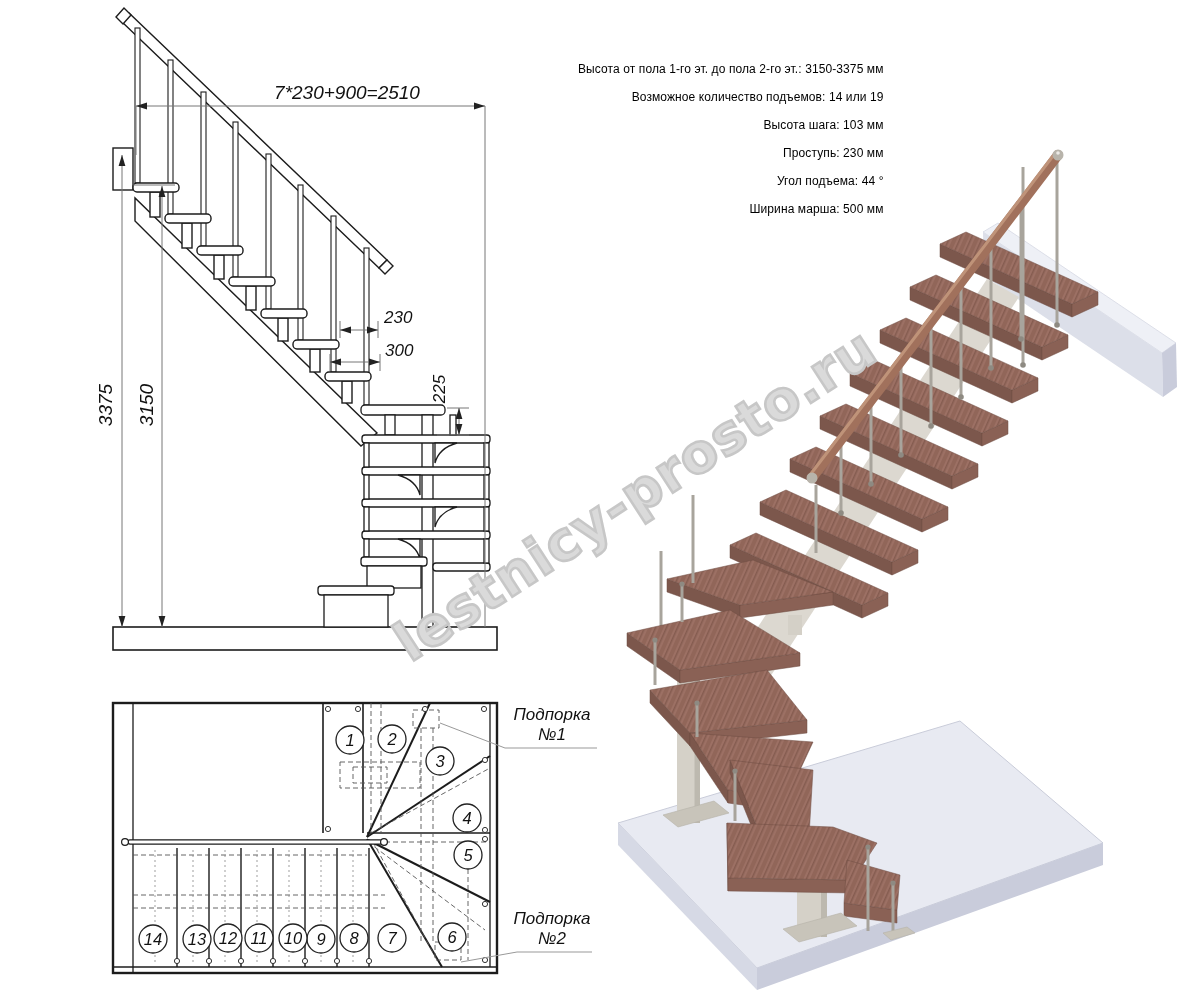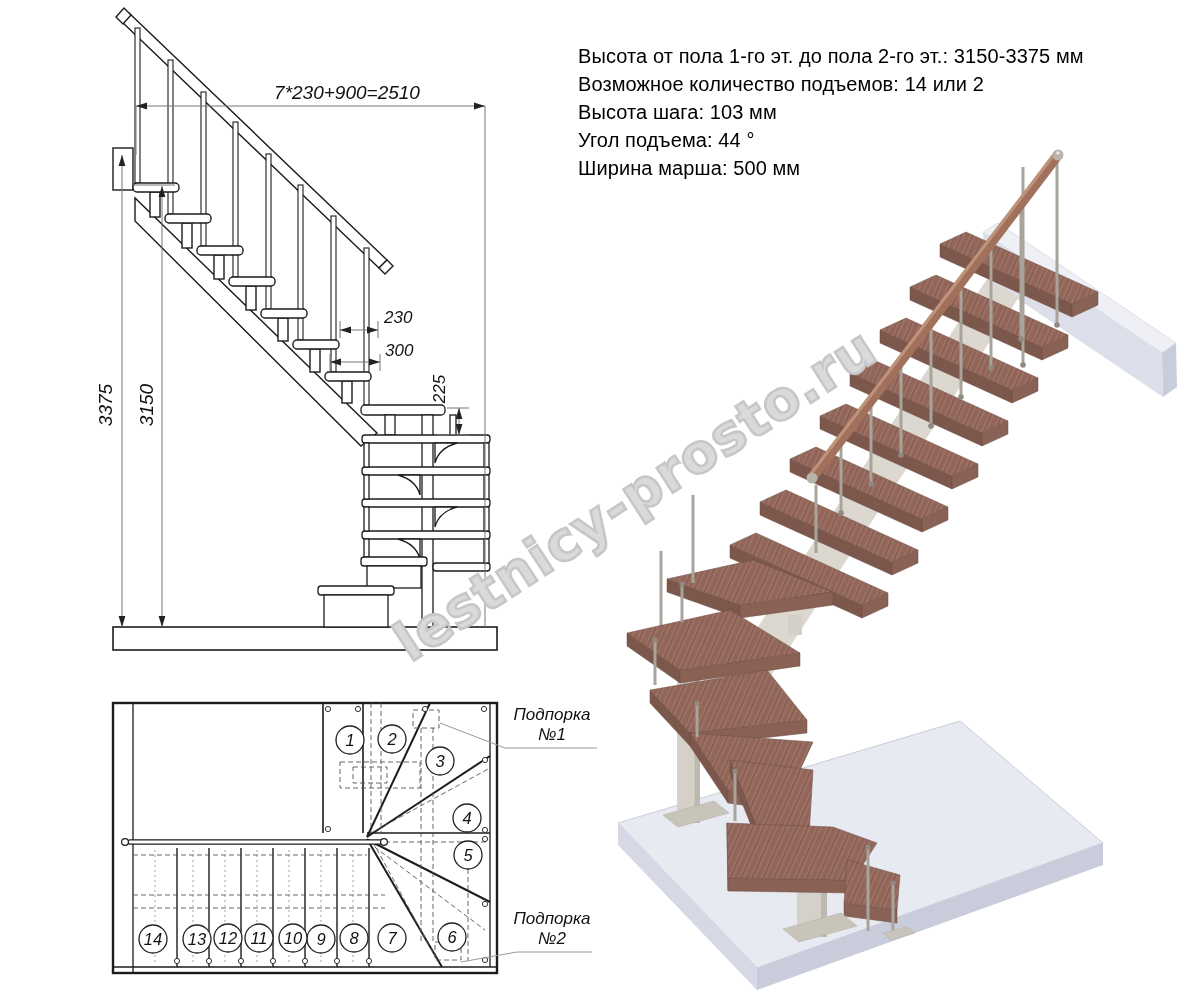--- a/index.html
+++ b/index.html
@@ -6,22 +6,22 @@
   body{
     width:1191px;height:993px;background:#ffffff;position:relative;overflow:hidden;
     font-family:"Liberation Sans",sans-serif;color:#000;
   }
   .canvas{position:absolute;inset:0;}
   svg{position:absolute;display:block;}
   .elev{left:85px;top:5px;}
   .plan{left:85px;top:690px;}
   .r3d{left:551px;top:133px;}
   .specs{
-    position:absolute;left:578px;top:42px;font-size:20px;line-height:28px;
-    color:#000;letter-spacing:0.1px;white-space:nowrap;
+    position:absolute;left:578px;top:55px;font-size:12px;line-height:28px;
+    color:#000;letter-spacing:0.1px;white-space:nowrap;text-align:right;
   }
   .wm{
     position:absolute;left:330px;top:462px;width:620px;height:80px;
     transform:rotate(-33deg);transform-origin:50% 50%;
     font-family:"DejaVu Sans",sans-serif;font-weight:700;font-size:54px;
     text-align:center;letter-spacing:1px;
     color:rgba(255,255,255,0.35);
     -webkit-text-stroke:2.6px #c7c7c7;
     text-shadow:0 0 0 #c7c7c7;
     pointer-events:none;z-index:6;
@@ -299,22 +299,23 @@
     <g>
       <text class="pltxt" x="467" y="30" text-anchor="middle">Подпорка</text>
       <text class="pltxt" x="467" y="50" text-anchor="middle">№1</text>
       <text class="pltxt" x="467" y="234" text-anchor="middle">Подпорка</text>
       <text class="pltxt" x="467" y="254" text-anchor="middle">№2</text>
     </g>
   </svg>
 
   <div class="specs">
     <div>Высота от пола 1-го эт. до пола 2-го эт.: 3150-3375 мм</div>
-    <div>Возможное количество подъемов: 14 или 2</div>
+    <div>Возможное количество подъемов: 14 или 19</div>
     <div>Высота шага: 103 мм</div>
+    <div>Проступь: 230 мм</div>
     <div>Угол подъема: 44 °</div>
     <div>Ширина марша: 500 мм</div>
   </div>
 
   <svg class="r3d" width="640" height="860" viewBox="0 0 640 860">
     <defs>
       <pattern id="wd" patternUnits="userSpaceOnUse" width="10" height="10" patternTransform="rotate(24)">
         <rect width="10" height="10" fill="#9c7064"></rect>
         <rect width="4" height="10" fill="#916659"></rect>
         <rect x="6" width="1.5" height="10" fill="#855c50"></rect>

